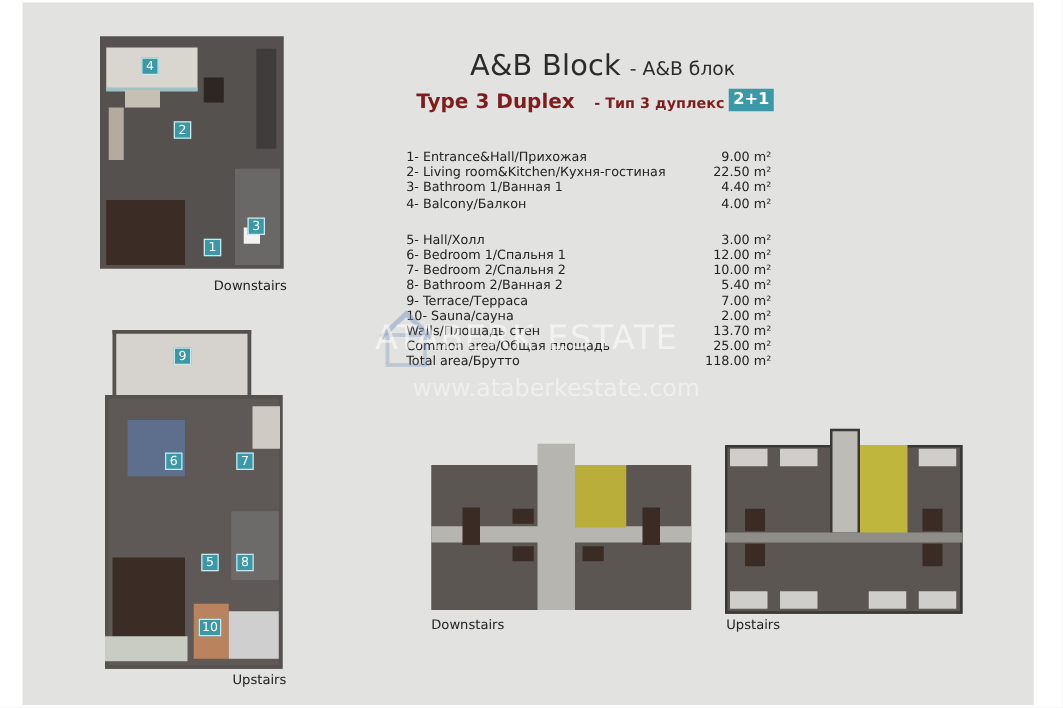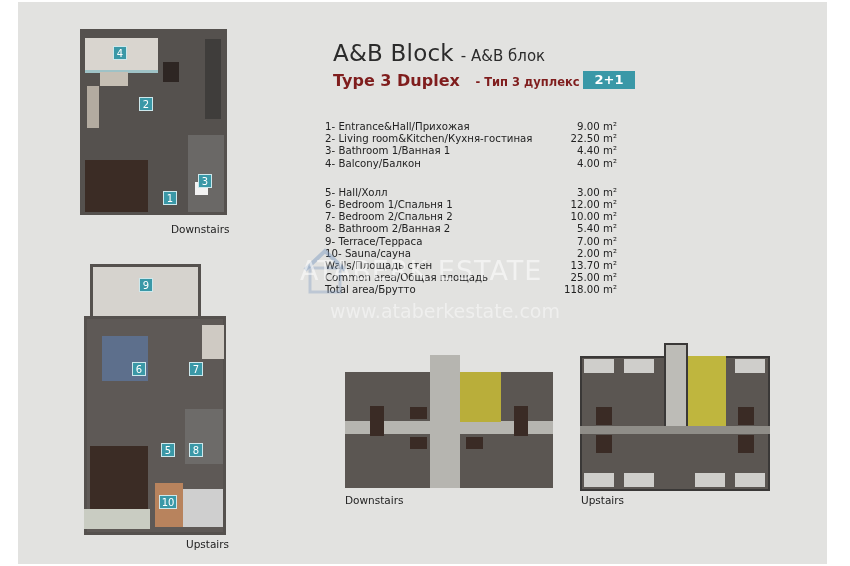--- a/index.html
+++ b/index.html
@@ -1,24 +1,24 @@
 <!DOCTYPE html>
 <html><head>
 <meta charset="utf-8">
 <style>
   html,body{margin:0;padding:0;background:#ffffff;}
   body{width:850px;height:566px;position:relative;overflow:hidden;font-family:"DejaVu Sans",sans-serif;}
   .panel{position:absolute;left:18px;top:2px;width:809px;height:562px;background:#e2e2e0;}
   .title{position:absolute;left:333px;top:40px;color:#2b2b2b;white-space:nowrap;}
-  .title .big{font-family:"DejaVu Sans",sans-serif;font-size:23px;font-weight:normal;letter-spacing:0.2px;}
+  .title .big{font-family:"DejaVu Sans",sans-serif;font-size:23px;font-weight:normal;letter-spacing:0.2px;margin-left:43px;}
   .title .small{font-size:15px;margin-left:2px;}
   .subtitle{position:absolute;left:333px;top:71px;color:#7f1d1d;white-space:nowrap;font-weight:bold;}
   .subtitle .big{font-size:16px;}
   .subtitle .small{font-size:11.5px;margin-left:10px;}
-  .badge{position:absolute;left:583px;top:71px;width:52px;height:18px;background:#3a98a7;color:#fff;font-weight:bold;font-size:13px;text-align:center;line-height:18px;}
+  .badge{position:absolute;left:583px;top:71px;width:36px;height:18px;background:#3a98a7;color:#fff;font-weight:bold;font-size:13px;text-align:center;line-height:18px;}
 
   .table{position:absolute;left:325px;top:121px;width:292px;font-size:10.2px;color:#222;}
   .row{display:flex;justify-content:space-between;height:12.2px;line-height:12.2px;white-space:nowrap;}
   .row.gap{margin-top:17px;}
   .row.total{font-weight:normal;}
 
   .watermark{position:absolute;left:300px;top:255px;color:rgba(255,255,255,0.55);font-size:27px;letter-spacing:1px;white-space:nowrap;pointer-events:none;}
   .watermark2{position:absolute;left:330px;top:300px;color:rgba(255,255,255,0.45);font-size:19px;white-space:nowrap;pointer-events:none;}
   .wm-house{position:absolute;left:302px;top:246px;width:46px;height:48px;pointer-events:none;}
 

